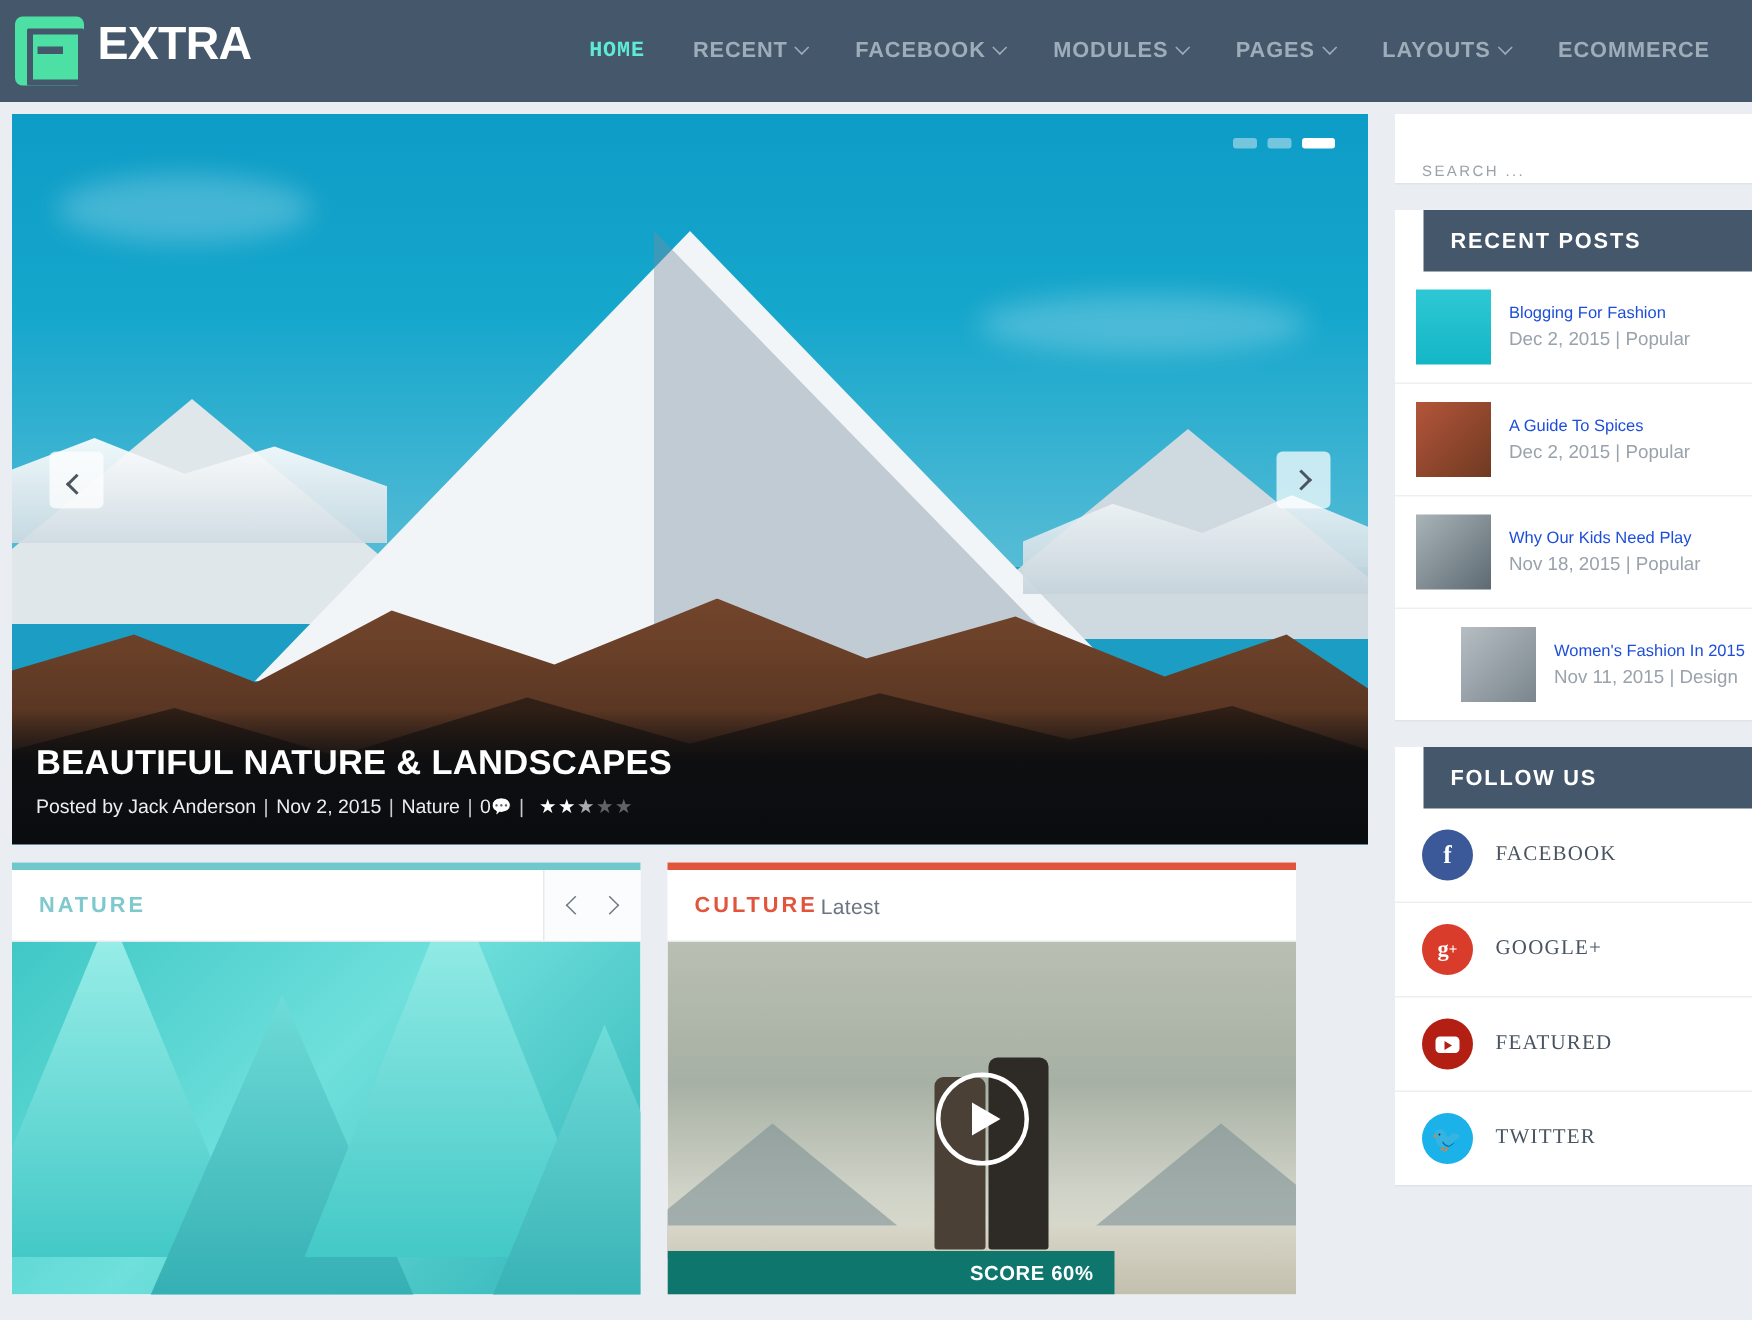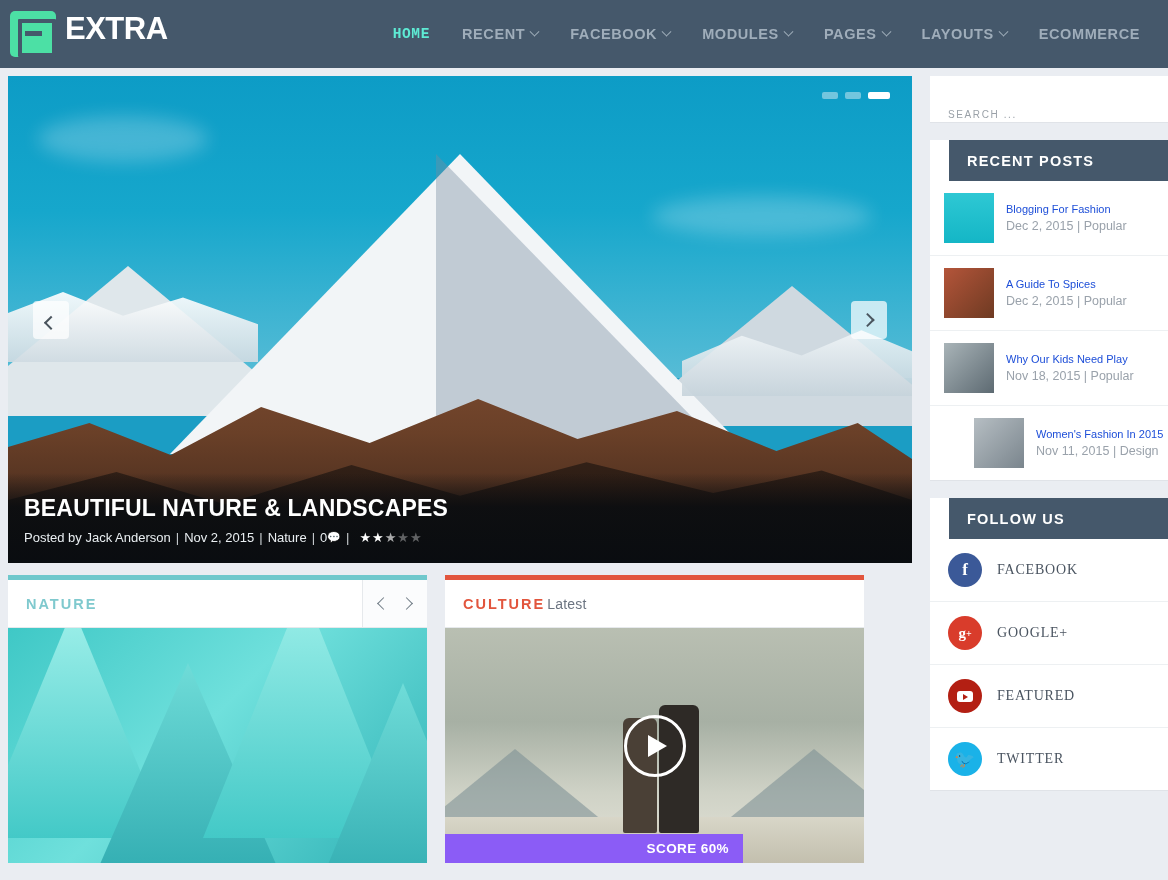--- a/index.html
+++ b/index.html
@@ -446,21 +446,21 @@
         <div class="module-media">
           <div class="culture-still"></div>
           <div class="c-mtn" style="left:-40px;"></div>
           <div class="c-mtn" style="right:-60px;"></div>
           <div class="c-ground"></div>
           <div class="hiker" style="left:178px;width:34px;height:115px;"></div>
           <div class="hiker" style="left:214px;width:40px;height:128px;background:#2e2a26;"></div>
           <div class="play-btn">
             <div class="play-tri"></div>
           </div>
-          <div class="score-bar" style="background:#8b5cf6;">SCORE 60%</div>
+          <div class="score-bar" style="background:#0f766e;">SCORE 60%</div>
         </div>
       </section>
 
     </div>
   </main>
 
   <aside class="sidebar-col">
 
     <div class="widget">
       <div class="search-box">

